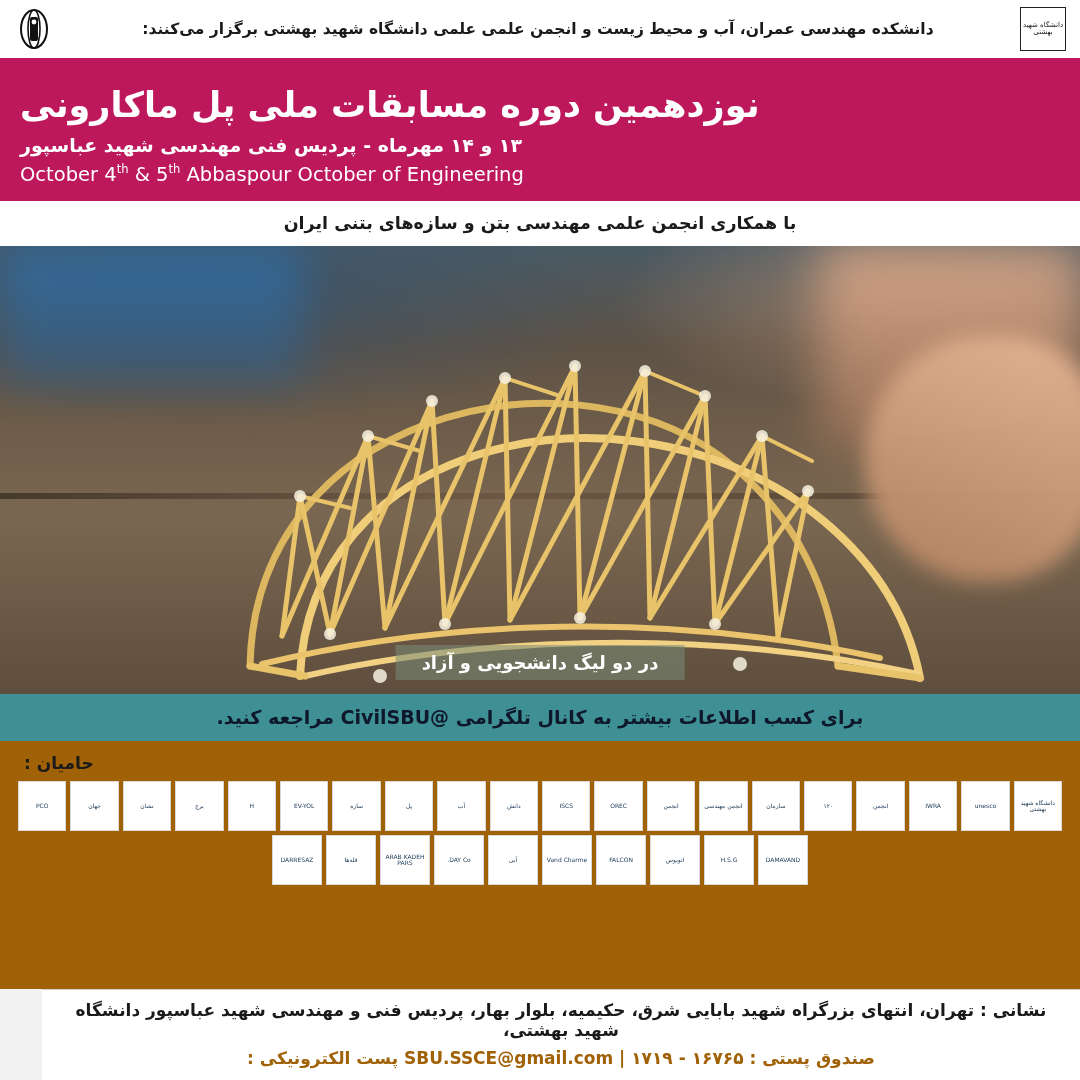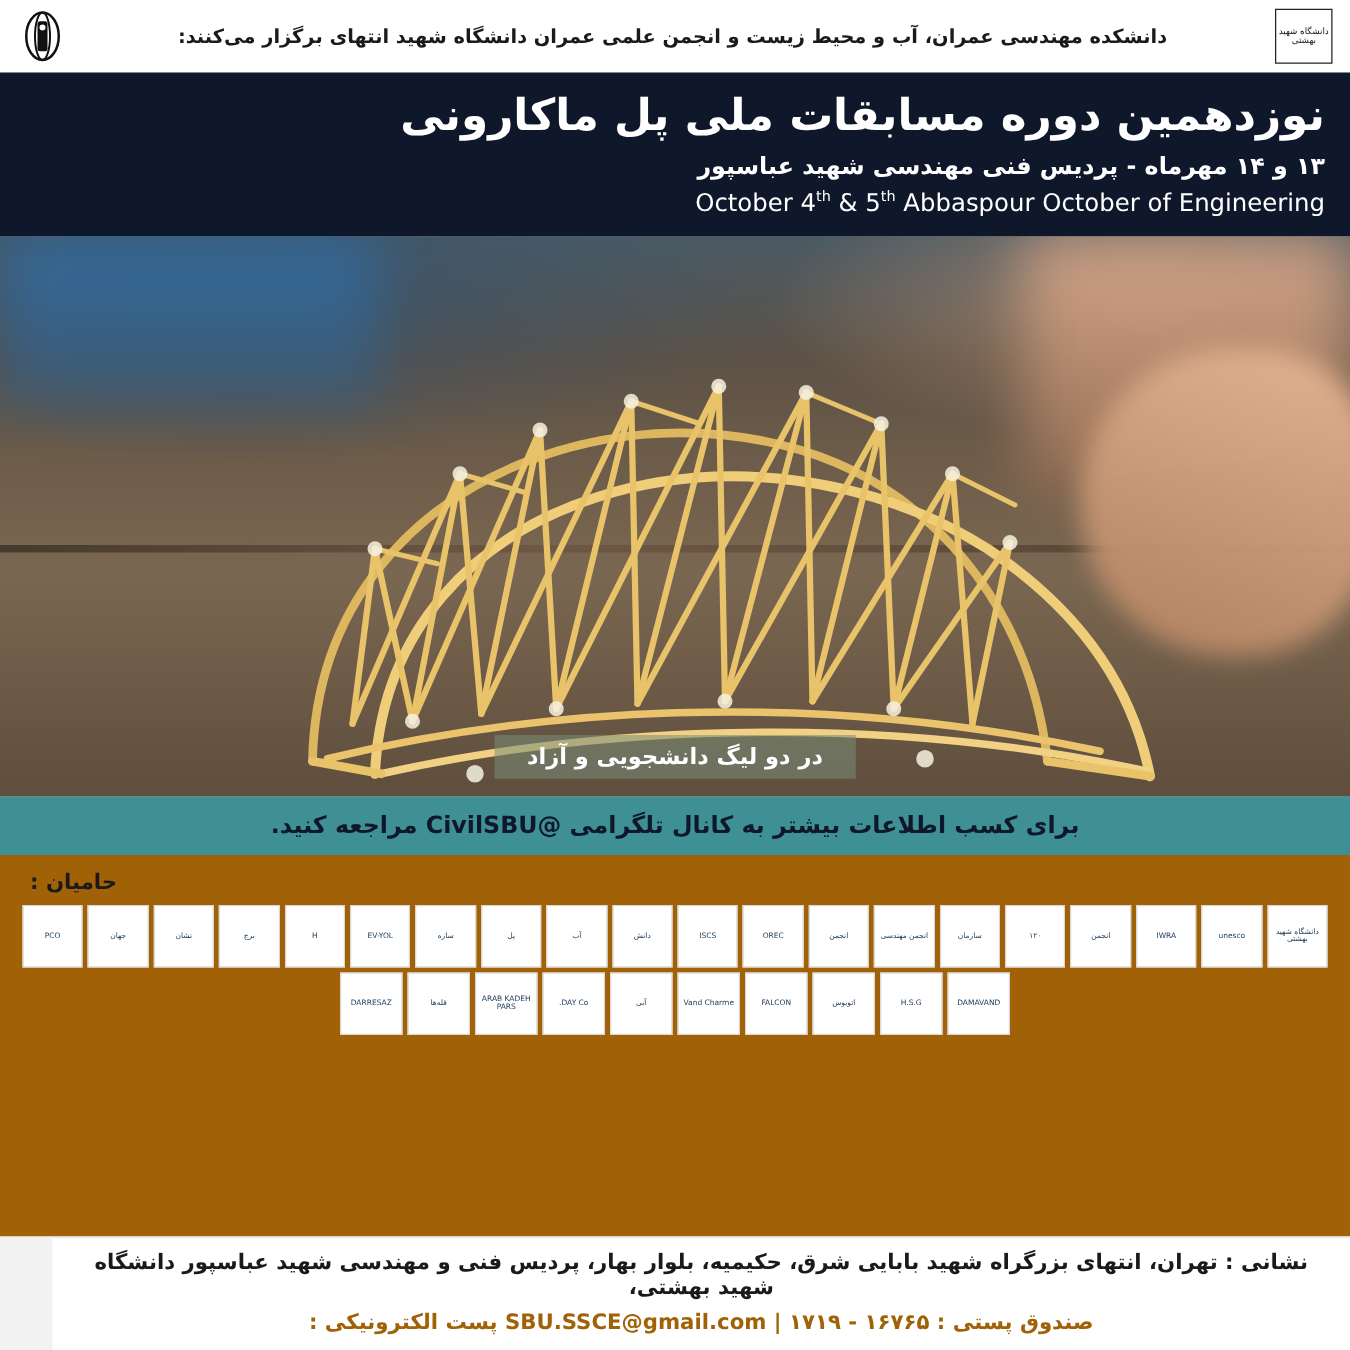--- a/index.html
+++ b/index.html
@@ -44,24 +44,24 @@
     direction:rtl;
   }
   .topbar-logo-right {
     width:44px; height:44px;
     display:flex; align-items:center; justify-content:center;
   }
   .topbar-logo-right svg { display:block; }
 
   
   .teal {
-    background:#0f172a;
+    background:#be185d;
     color:#ffffff;
-    text-align:right;
-    padding:14px 20px 16px;
+    text-align:left;
+    padding:26px 20px 16px;
     flex:0 0 auto;
   }
   .title-fa {
     font-size:35px;
     font-weight:bold;
     line-height:1.25;
     letter-spacing:-0.5px;
     direction:rtl;
   }
   .sub-fa {
@@ -98,21 +98,21 @@
     flex:0 0 auto;
   }
 
   
   .photo {
     position:relative;
     width:100%;
     height:448px;
     flex:0 0 448px;
     overflow:hidden;
-    background:#404040;
+    background:#4c1d95;
   }
   .photo .bg {
     position:absolute; inset:0;
     background:
       radial-gradient(ellipse 55% 40% at 18% 12%, rgba(40,80,120,.55), rgba(0,0,0,0) 70%),
       radial-gradient(ellipse 40% 35% at 85% 12%, rgba(190,150,120,.65), rgba(0,0,0,0) 70%),
       linear-gradient(180deg, #4a5a64 0%, #5d5246 22%, #6d5c49 40%, #7a6751 60%, #5f4e3d 100%);
   }
   .photo .table-edge {
     position:absolute; left:0; right:0; top:55%; height:6px;
@@ -221,39 +221,40 @@
 </style>
 </head>
 <body>
 
 <div class="poster">
 
   <div class="topbar">
     <div class="topbar-logo-left">
       <span>دانشگاه شهید بهشتی</span>
     </div>
-    <div class="topbar-text">دانشکده مهندسی عمران، آب و محیط زیست و انجمن علمی عمران دانشگاه شهید انتهای برگزار می‌کنند:</div>
+    <div class="topbar-text">دانشکده مهندسی عمران، آب و محیط زیست و انجمن علمی علمی دانشگاه شهید بهشتی برگزار می‌کنند:</div>
     <div class="topbar-logo-right">
       <svg width="42" height="42" viewBox="0 0 42 42" aria-hidden="true">
         <ellipse cx="21" cy="21" rx="13" ry="19" fill="none" stroke="#111" stroke-width="2"></ellipse>
         <ellipse cx="21" cy="21" rx="6" ry="19" fill="none" stroke="#111" stroke-width="1.6"></ellipse>
         <rect x="17" y="9" width="8" height="24" rx="2" fill="#111"></rect>
         <circle cx="21" cy="14" r="2.4" fill="#fff"></circle>
       </svg>
     </div>
   </div>
 
   <div class="teal">
     <div class="title-fa">نوزدهمین دوره مسابقات ملی پل ماکارونی</div>
     <div class="sub-fa">۱۳ و ۱۴ مهرماه - پردیس فنی مهندسی شهید عباسپور</div>
     <div class="sub-en">
       <span>October 4</span><sup>th</sup><span> &amp; 5</span><sup>th</sup><span> Abbaspour October of Engineering</span>
     </div>
   </div>
 
+  <div class="collab">با همکاری انجمن علمی مهندسی بتن و سازه‌های بتنی ایران</div>
 
   <div class="photo">
     <div class="bg"></div>
     <div class="blur-left"></div>
     <div class="blur-right"></div>
     <div class="table-edge"></div>
     <div class="hand-right"></div>
 
     <div class="bridge">
       <svg viewBox="0 0 1080 448" preserveAspectRatio="none" aria-hidden="true">

